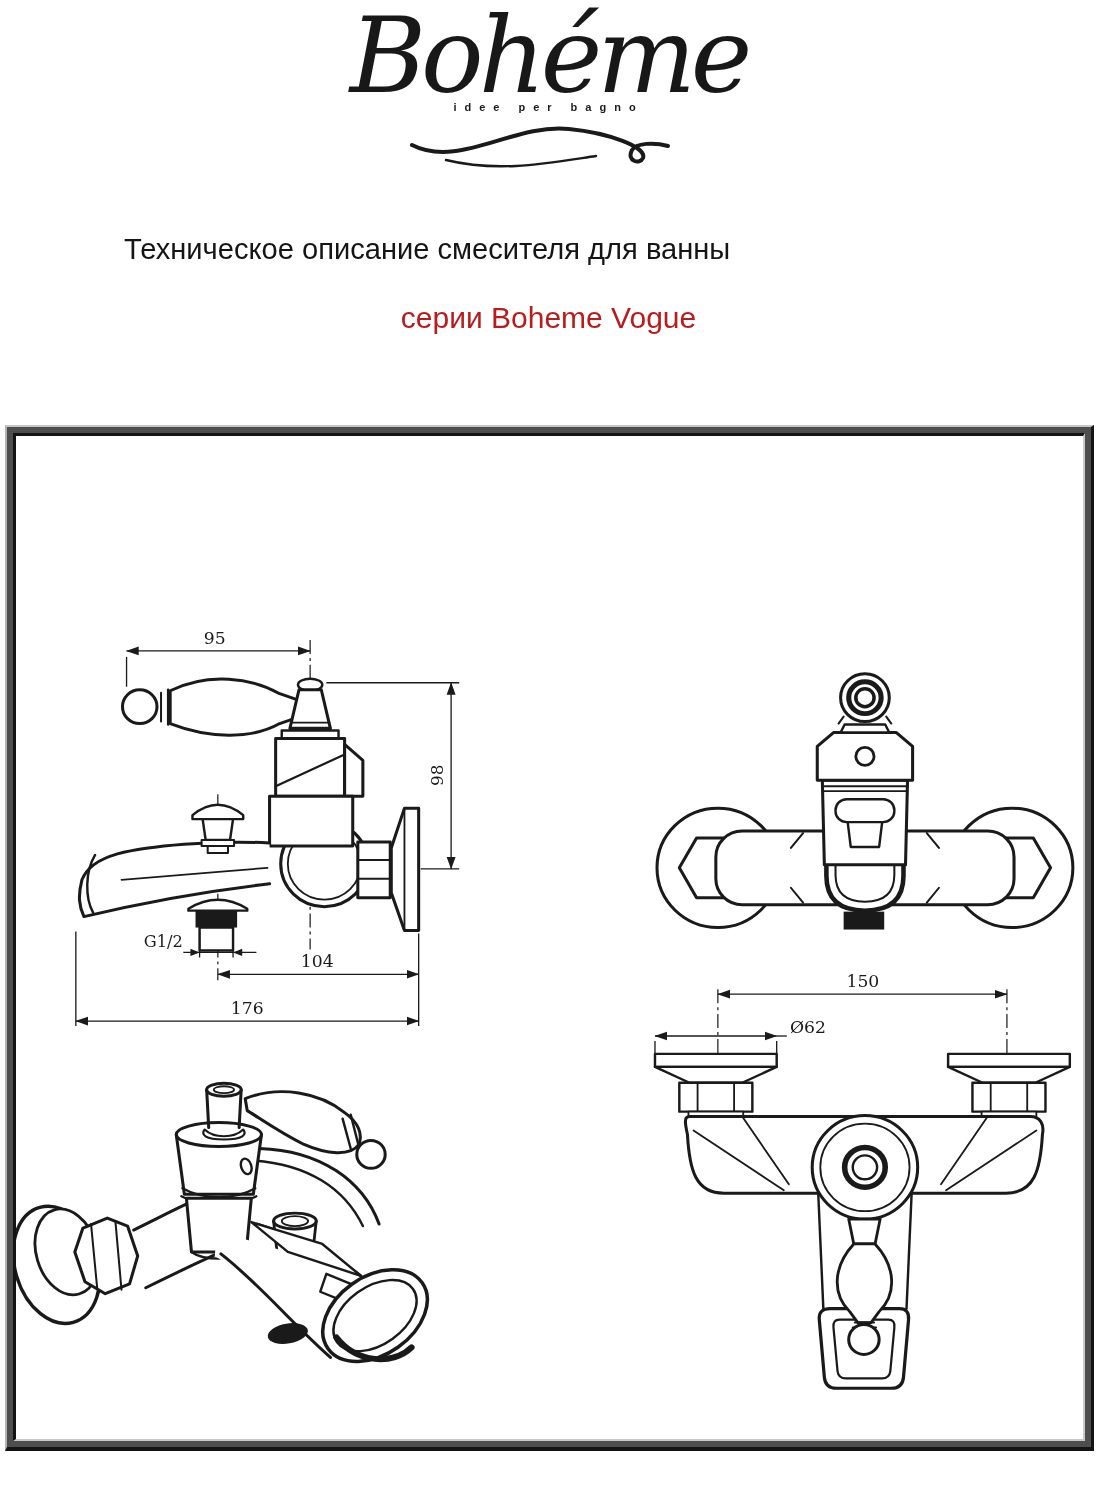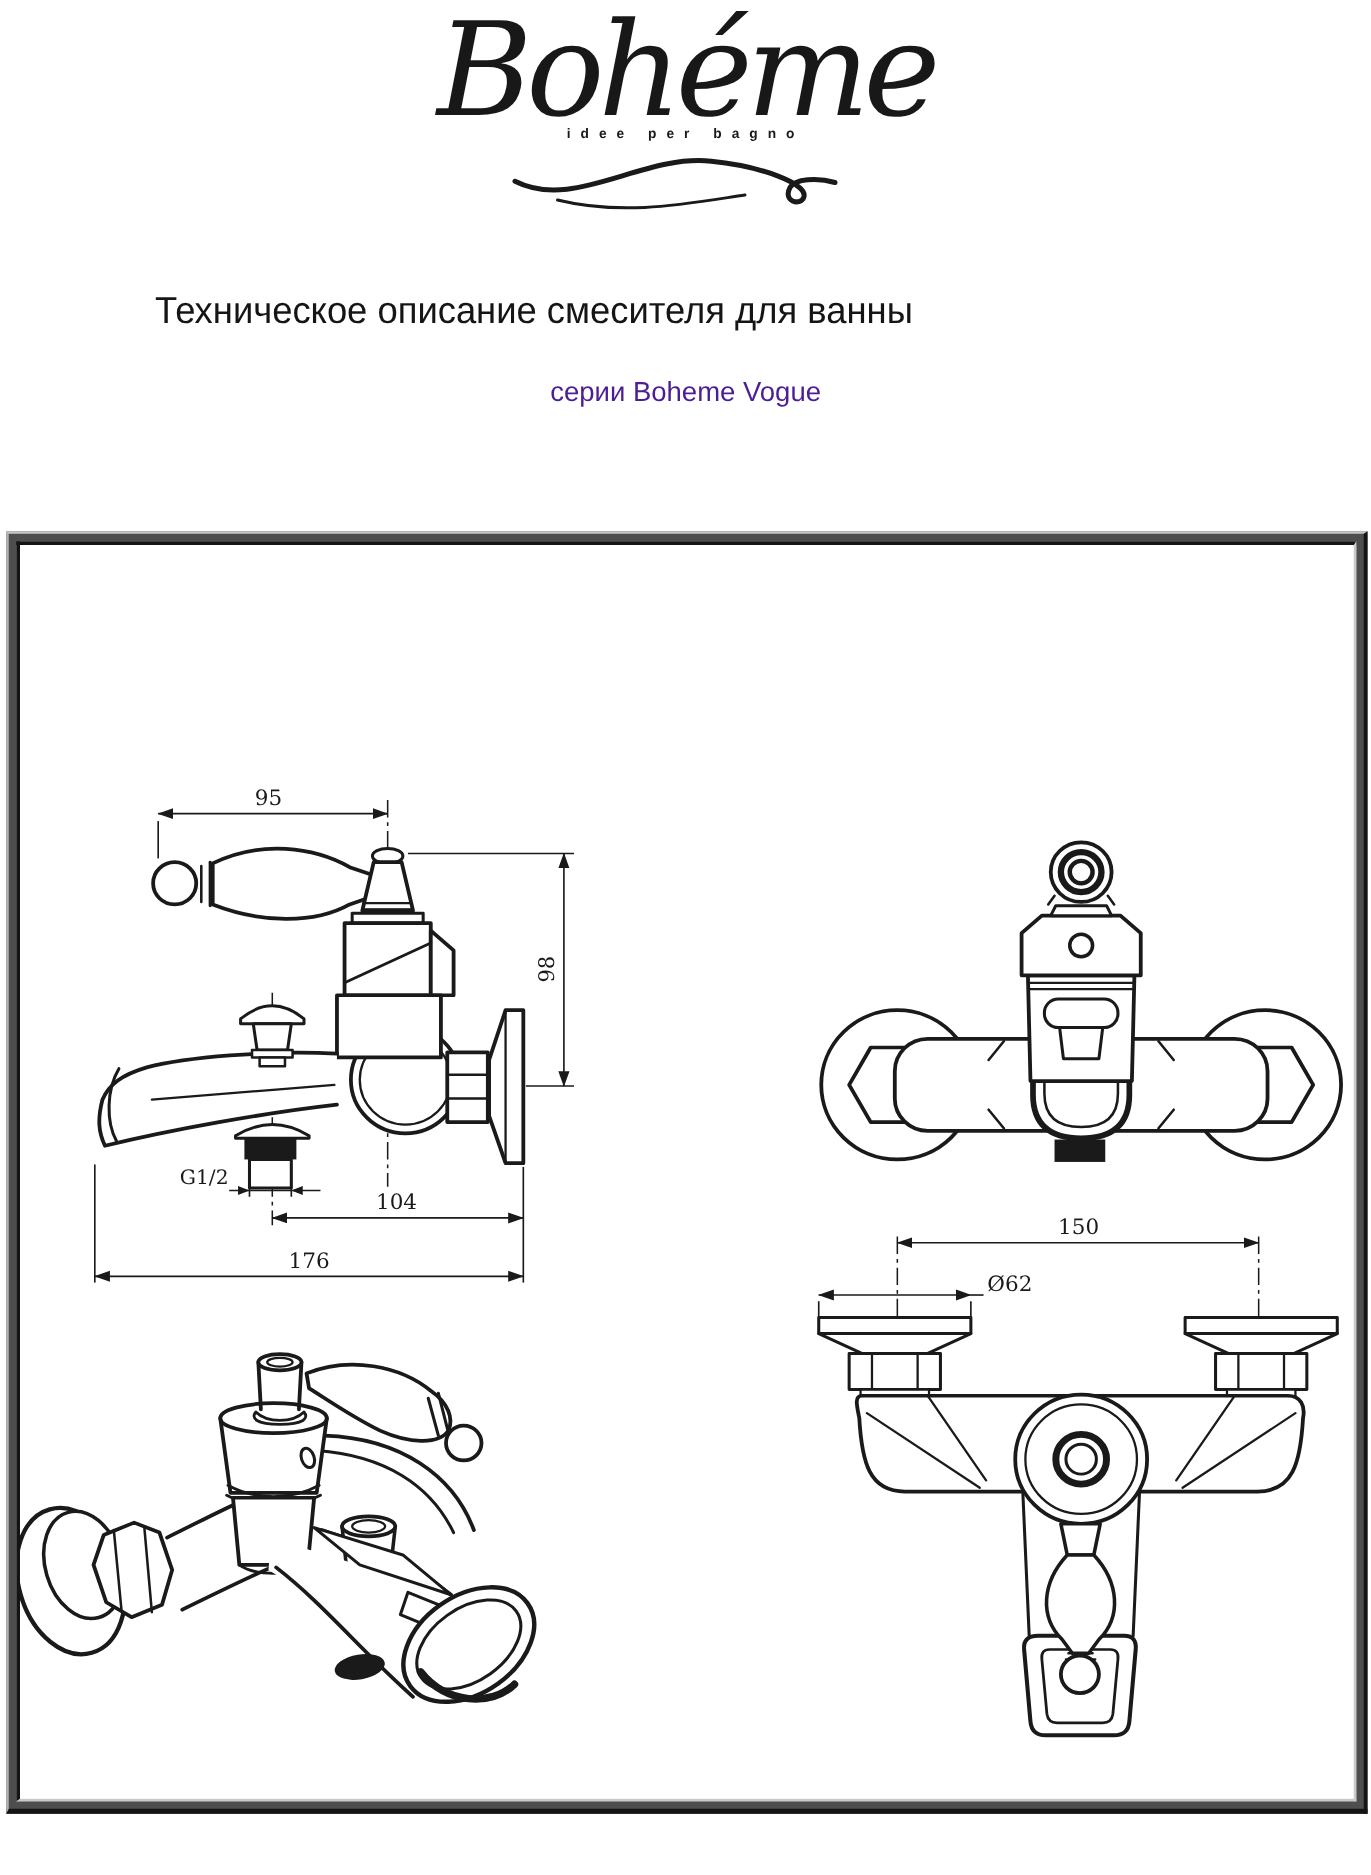--- a/index.html
+++ b/index.html
@@ -10,21 +10,21 @@
   .logo{position:absolute;top:2px;left:50%;transform:translateX(-50%);width:640px;text-align:center;}
   .logo-script{font-family:"DejaVu Serif",serif;font-style:italic;font-weight:500;
                font-size:104px;line-height:1.05;letter-spacing:-5px;color:#181818;}
   .logo-tagline{font-family:"Liberation Sans",sans-serif;font-size:11px;font-weight:bold;
                 letter-spacing:8px;color:#1a1a1a;margin-top:-10px;}
   .logo-flourish{margin-top:2px;}
 
   
   .title-line1{position:absolute;left:124px;top:232px;font-size:30px;color:#151515;
                transform:scaleX(.97);transform-origin:left center;white-space:nowrap;}
-  .title-line2{position:absolute;left:0;right:0;top:301px;text-align:center;font-size:22px;color:#4c1d95;}
+  .title-line2{position:absolute;left:0;right:0;top:301px;text-align:center;font-size:30px;color:#b91c1c;}
 
   
   .frame-outer{position:absolute;left:5px;top:425px;width:1089px;height:1026px;box-sizing:border-box;
                background:#4e4e4e;padding:6px;
                border-top:2px solid #c6c6c6;border-left:2px solid #b4b4b4;
                border-right:3px solid #141414;border-bottom:4px solid #141414;}
   .frame-inner{width:100%;height:100%;box-sizing:border-box;background:#ffffff;
                border-top:3px solid #141414;border-left:3px solid #141414;
                border-right:2px solid #c9c9c9;border-bottom:2px solid #c9c9c9;}
   .frame-inner svg{display:block;width:100%;height:100%;}

